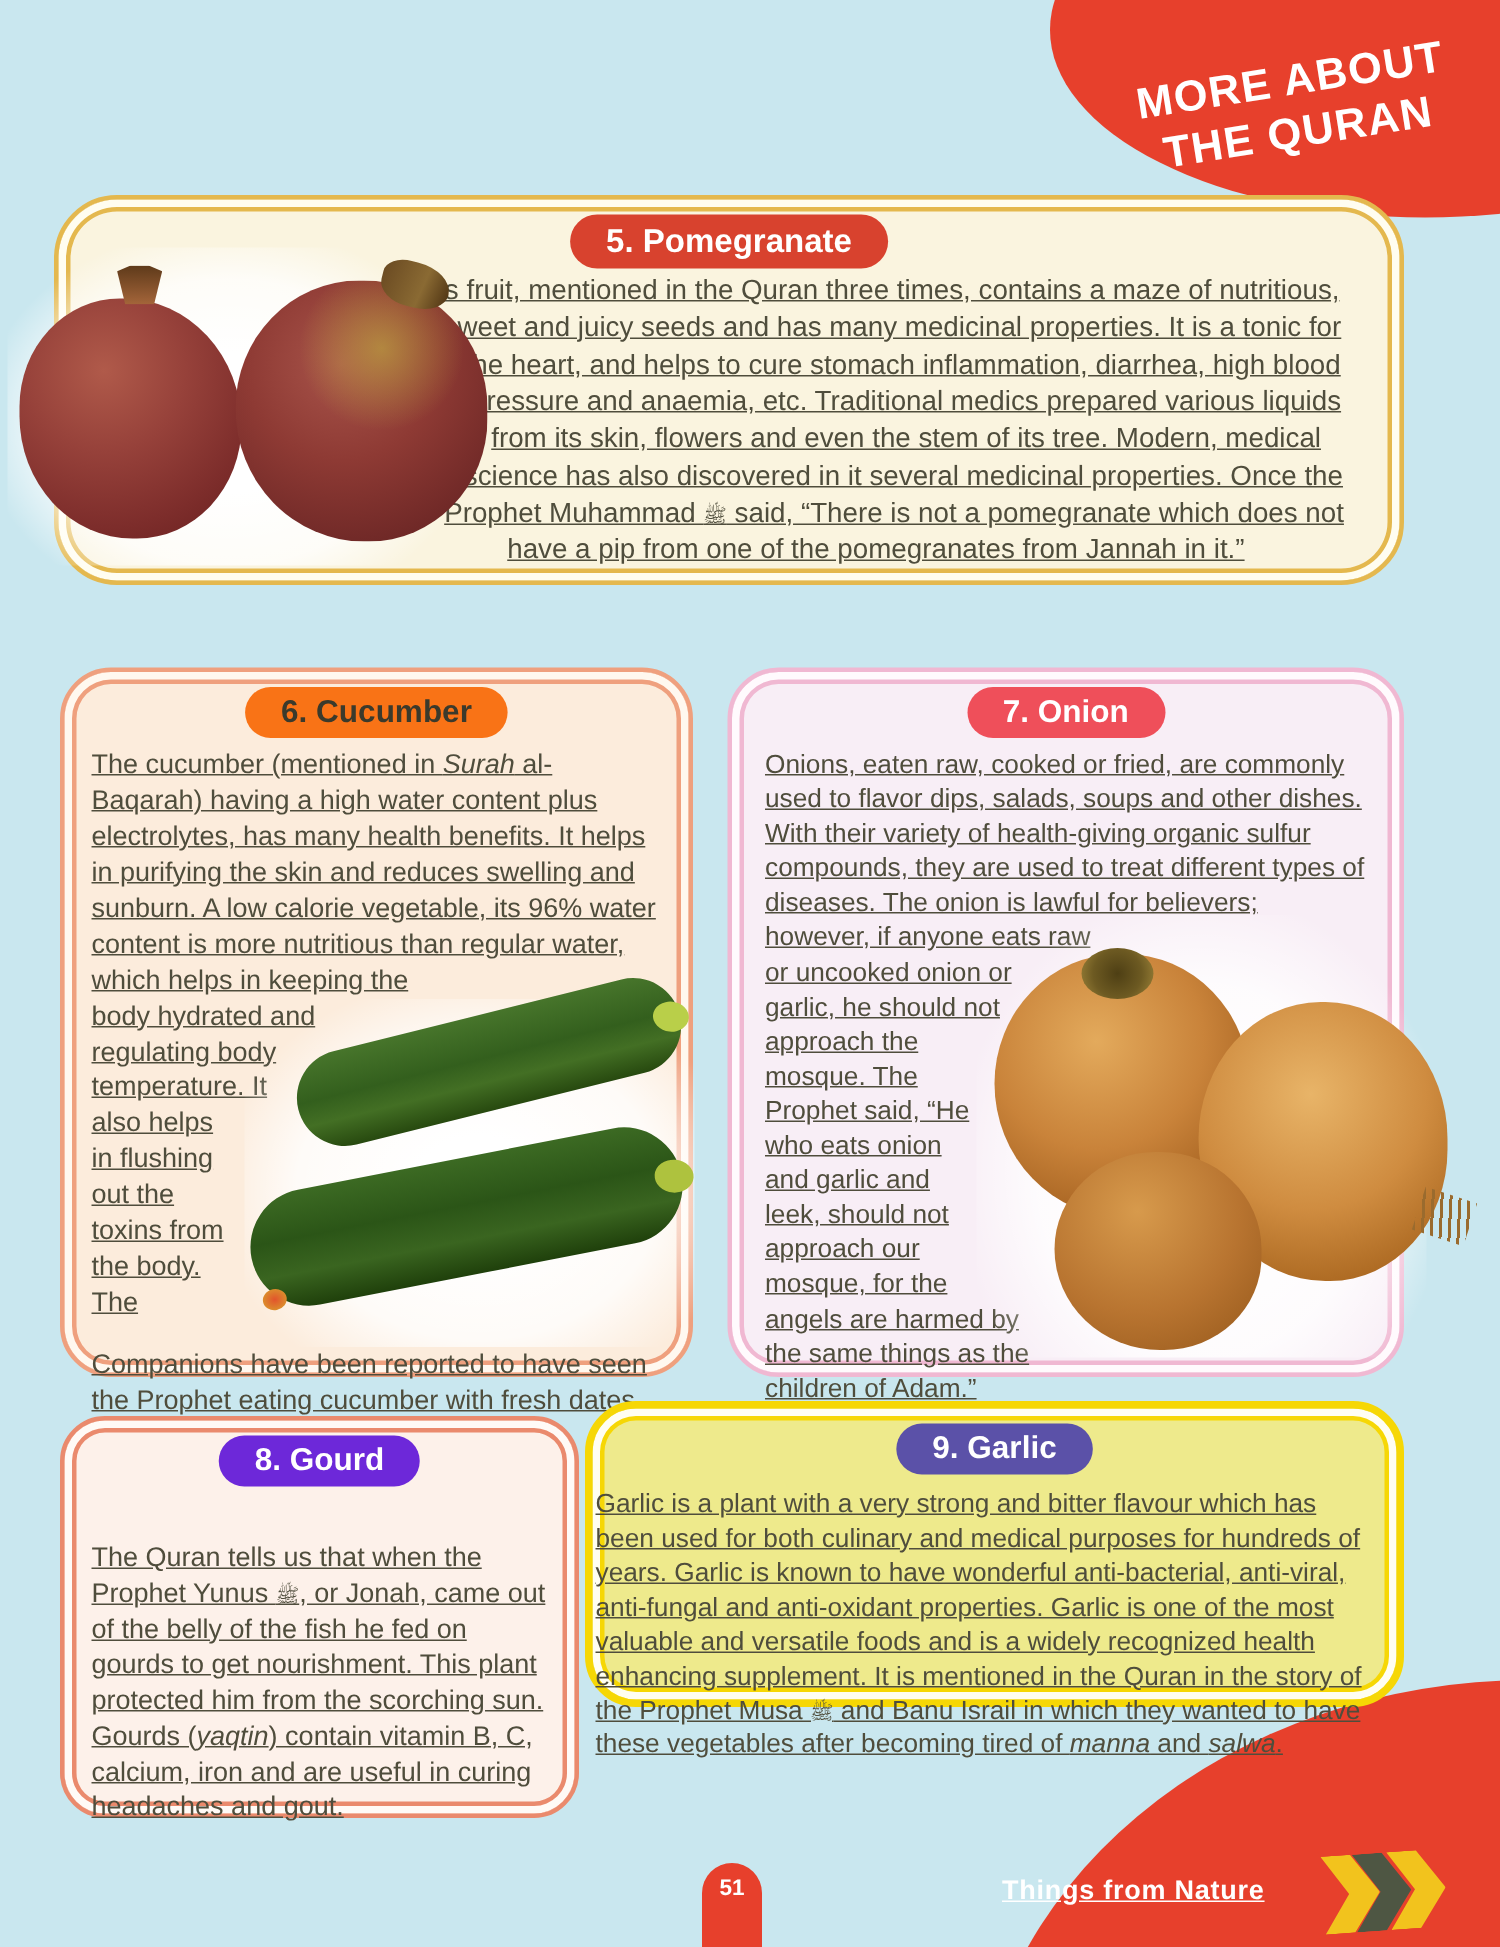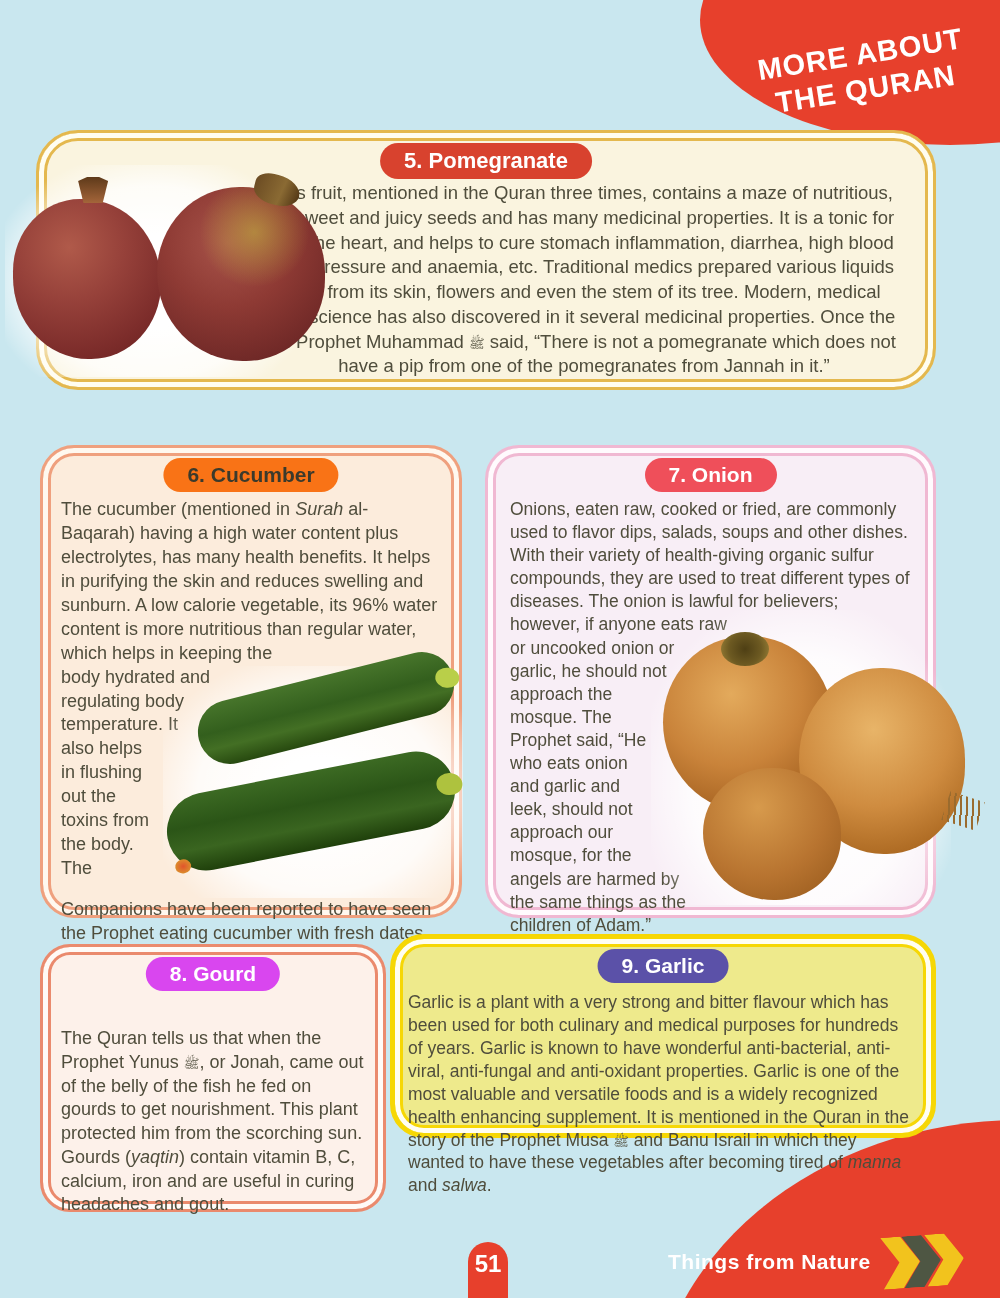--- a/index.html
+++ b/index.html
@@ -14,21 +14,21 @@
     position:absolute; left:700px; top:-105px; width:500px; height:250px;
     background:#e7402c; border-radius:50%; z-index:1;
   }
   .header-title{
     position:absolute; left:28px; top:142px; width:270px;
     transform:rotate(-9deg); text-align:center;
     color:#ffffff; font-weight:bold; font-size:29px; line-height:1.22;
     letter-spacing:1px;
   }
   
-  .card{ position:absolute; z-index:2; }
+  .card{ position:absolute; z-index:2;text-decoration:underline; }
   .card-pom{
     left:36px; top:130px; width:900px; height:260px;
     background:#faf4df; border:3px solid #e4b84e; border-radius:42px;
     box-shadow: inset 0 0 0 5px #fffdf0, inset 0 0 0 8px #e4b84e;
     box-sizing:border-box;
   }
   .card-cuc{
     left:40px; top:445px; width:422px; height:473px;
     background:#fcecdc; border:3px solid #efa07e; border-radius:34px;
     box-shadow: inset 0 0 0 5px #fff8ef, inset 0 0 0 8px #efa07e;
@@ -54,34 +54,34 @@
   }
   
   .badge{
     position:absolute; left:50%; top:10px; transform:translateX(-50%);
     padding:5px 24px; border-radius:22px; white-space:nowrap;
     font-weight:bold; font-size:21px; color:#ffffff; z-index:3;
   }
   .badge-pom{ background:#d8422e; font-size:22px; }
   .badge-cuc{ background:#f97316; color:#3b3a2c; }
   .badge-oni{ background:#ef4f5a;text-align:right; }
-  .badge-gou{ background:#d946ef; }
+  .badge-gou{ background:#6d28d9; }
   .badge-gar{ background:#5b51a8; }
   
   .card-body{ position:relative; padding-top:48px; height:100%; box-sizing:border-box; }
   .body-text{ margin:0; }
   .pom-body{ padding-left:24px; padding-right:24px; }
   .pom-text{ font-size:18.5px; line-height:1.34; text-align:center; }
   .cuc-body{ padding-left:18px; padding-right:18px; padding-top:50px; }
   .cuc-text{ font-size:18px; line-height:1.33; }
   .oni-body{ padding-left:22px; padding-right:22px; padding-top:50px; }
   .oni-text{ font-size:17.5px; line-height:1.32; }
   .gou-body{ padding-left:18px; padding-right:18px; padding-top:80px; }
   .gou-text{ font-size:18px; line-height:1.32; }
-  .gar-body{ padding-left:13px; padding-right:17px; padding-top:52px; }
+  .gar-body{ padding-left:2px; padding-right:17px; padding-top:52px; }
   .gar-text{ font-size:17.5px; line-height:1.31; }
   .hon{ font-size:13px; }
   
   .pom-float{
     float:left; width:295px; height:212px; position:relative;
     margin:-16px 12px -4px -58px;
     shape-outside: ellipse(49% 47% at 48% 55%) border-box;
     shape-margin:8px;
     background: radial-gradient(ellipse at 50% 55%, #ffffff 28%, rgba(255,255,255,.78) 58%, rgba(255,255,255,0) 80%);
   }
@@ -170,34 +170,34 @@
     left:52px; top:158px; width:138px; height:132px;
     background:radial-gradient(circle at 40% 30%, #d79a4c 0%, #b87430 55%, #94571a 100%);
   }
   
   .footer-blob{
     position:absolute; left:650px; top:1120px; width:740px; height:620px;
     background:#e7402c; border-radius:50%; z-index:1;
   }
   .footer-label{
     position:absolute; left:668px; top:1250px; z-index:2;
-    color:#ffffff; font-weight:bold; font-size:21px; letter-spacing:.5px;
+    color:#ffffff; font-weight:bold; font-size:18px; letter-spacing:.5px;text-decoration:underline;
   }
   .chevrons{ position:absolute; left:882px; top:1234px; width:110px; height:56px; z-index:2; transform:rotate(-4deg); }
   .chev{
     position:absolute; top:0; width:38px; height:52px;
     clip-path:polygon(0% 0%, 52% 0%, 100% 50%, 52% 100%, 0% 100%, 46% 50%);
   }
   .chev1{ left:0; background:#f2c31d; z-index:3; }
   .chev2{ left:21px; background:#4e5643; z-index:2; }
   .chev3{ left:44px; background:#f2c31d; z-index:1; }
   .page-tab{
     position:absolute; left:468px; bottom:0; width:40px; height:56px; z-index:2;
     background:#e7402c; border-radius:20px 20px 0 0;
-    color:#ffffff; font-weight:bold; font-size:24px; text-align:center;
+    color:#ffffff; font-weight:bold; font-size:15px; text-align:center;
     padding-top:8px; box-sizing:border-box;
   }
 </style>
 </head>
 <body>
 
 <div class="page">
 
   <div class="header-blob">
     <div class="header-title">

